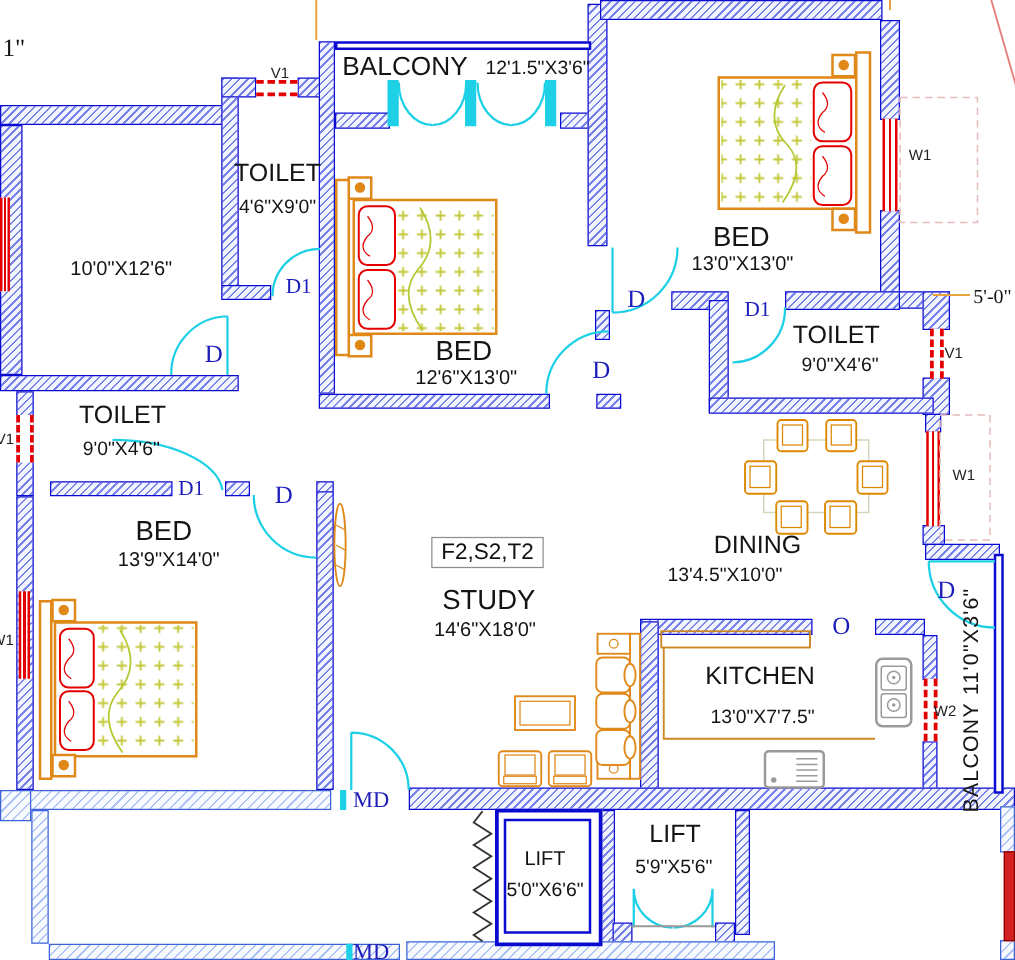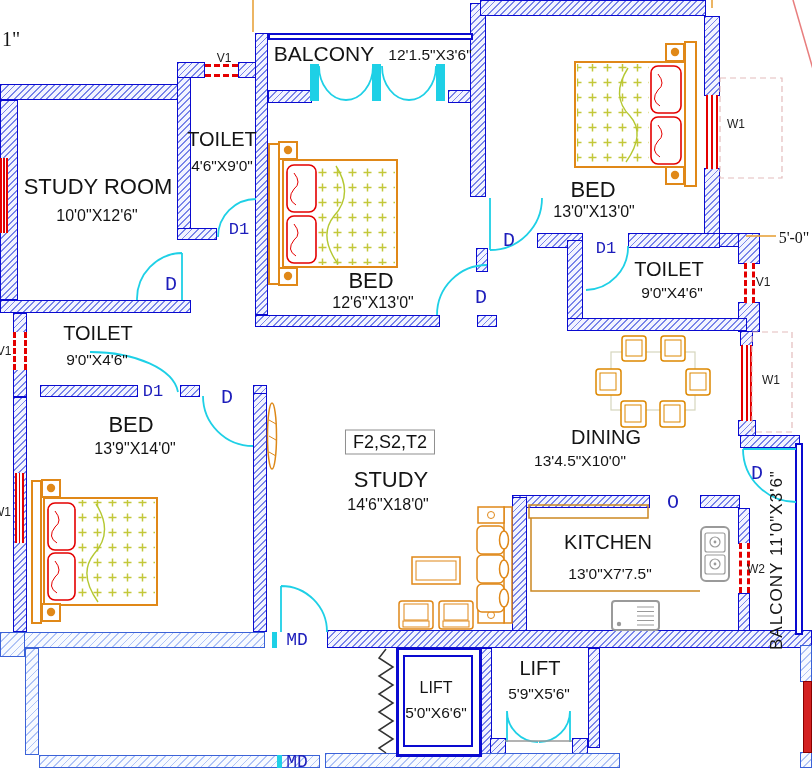--- a/index.html
+++ b/index.html
@@ -14,21 +14,21 @@
       background-image:repeating-linear-gradient(135deg,rgba(90,130,235,.45) 0 1.2px,transparent 1.2px 5.5px)}
   
   .wt{border:2px solid #0a0ad0;background:#fff}
   .win{background:#fff}
   .winv{border-left:2.5px solid #e40000;border-right:2.5px solid #e40000;
         background-image:linear-gradient(90deg,transparent calc(50% - 1px),#e40000 calc(50% - 1px),#e40000 calc(50% + 1px),transparent calc(50% + 1px))}
   .windv{border-left:3px dashed #e40000;border-right:3px dashed #e40000}
   .windh{border-top:3px dashed #e40000;border-bottom:3px dashed #e40000}
   .winsolid{background:#d42222;border:1px solid #8a0000}
   .lbl{transform:translate(-50%,-50%);white-space:nowrap;color:#141414;z-index:5}
-  .bl{color:#1d1dbb;font-family:Liberation Mono, monospace}
+  .bl{color:#1d1dbb;font-family:Liberation Serif, serif}
   .wlab{font-size:12px;color:#222}
   .ds{font-family:"Liberation Serif",serif}
   .unit{border:1.5px solid #8f8f8f;padding:1px 7px;background:#fff;font-size:18px;color:#111}
   .balR{position:absolute;transform-origin:0 0;transform:rotate(-90deg);letter-spacing:1px;
         font-size:17px;color:#141414;white-space:nowrap;z-index:5}
   .lift1{position:absolute;border:3px solid #0a0ad0;box-sizing:border-box;background:#fff}
   .lift2{position:absolute;border:2px solid #0a0ad0;box-sizing:border-box;background:#fff}
   svg.overlay{position:absolute;left:0;top:0;z-index:3}
   .tick{position:absolute;background:#1ed0e6;z-index:4}
 </style>
@@ -280,21 +280,20 @@
         <path d="M 712 0 V 8"></path>
         <path d="M 746 236 H 776"></path>
     </g>
 
     <g stroke="#e3bcbc" stroke-width="1.2" stroke-dasharray="6 4" fill="none">
       <rect x="720" y="78" width="62" height="100"></rect>
       <rect x="752" y="332" width="40" height="100"></rect>
     </g>
   </svg>
 
-  <div class="lbl" style="left:98px;top:187px;font-size:22px">STUDY ROOM</div>
   <div class="lbl" style="left:97px;top:216px;font-size:16px">10'0"X12'6"</div>
   <div class="lbl" style="left:222px;top:139px;font-size:20px">TOILET</div>
   <div class="lbl" style="left:222px;top:166px;font-size:15.5px">4'6"X9'0"</div>
   <div class="lbl" style="left:324px;top:54px;font-size:21px">BALCONY</div>
   <div class="lbl" style="left:430px;top:55px;font-size:15.5px">12'1.5"X3'6"</div>
   <div class="lbl" style="left:371px;top:281px;font-size:22px">BED</div>
   <div class="lbl" style="left:373px;top:303px;font-size:16px">12'6"X13'0"</div>
   <div class="lbl" style="left:593px;top:190px;font-size:22px">BED</div>
   <div class="lbl" style="left:594px;top:212px;font-size:16px">13'0"X13'0"</div>
   <div class="lbl" style="left:669px;top:269px;font-size:20px">TOILET</div>

